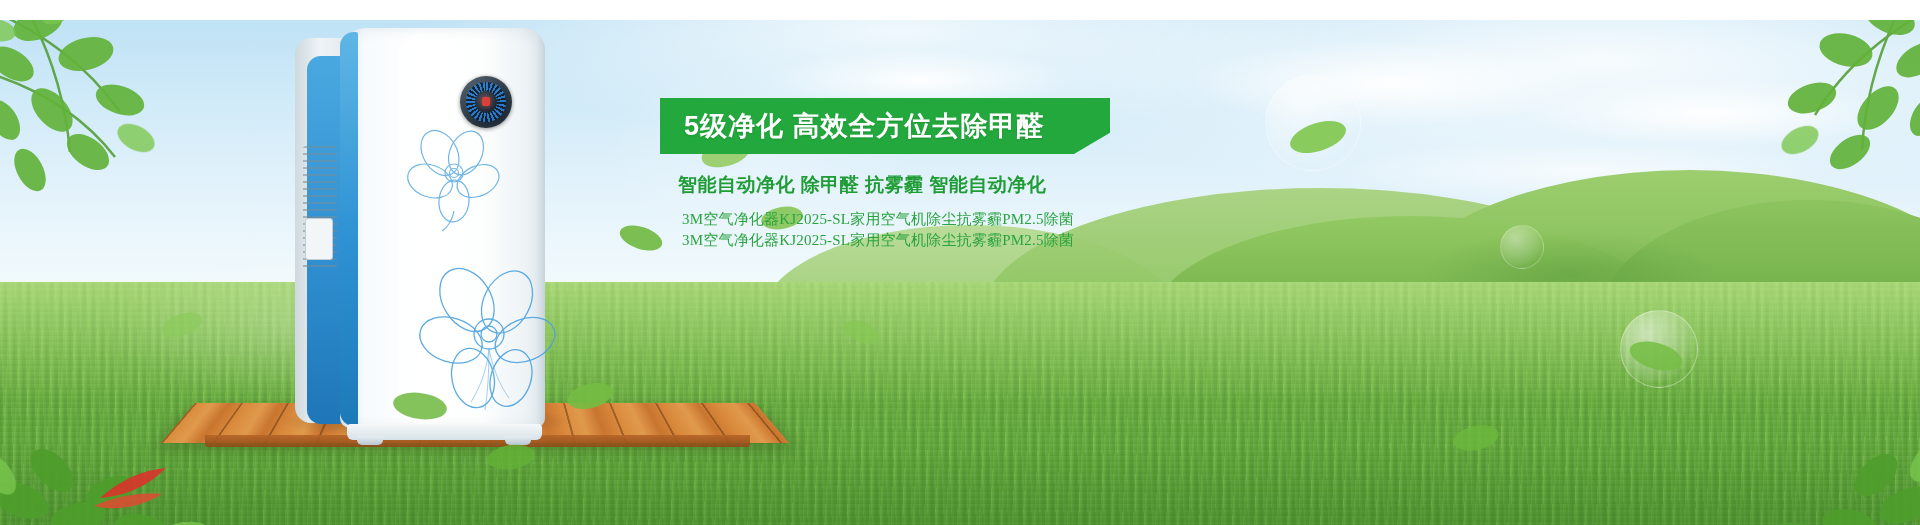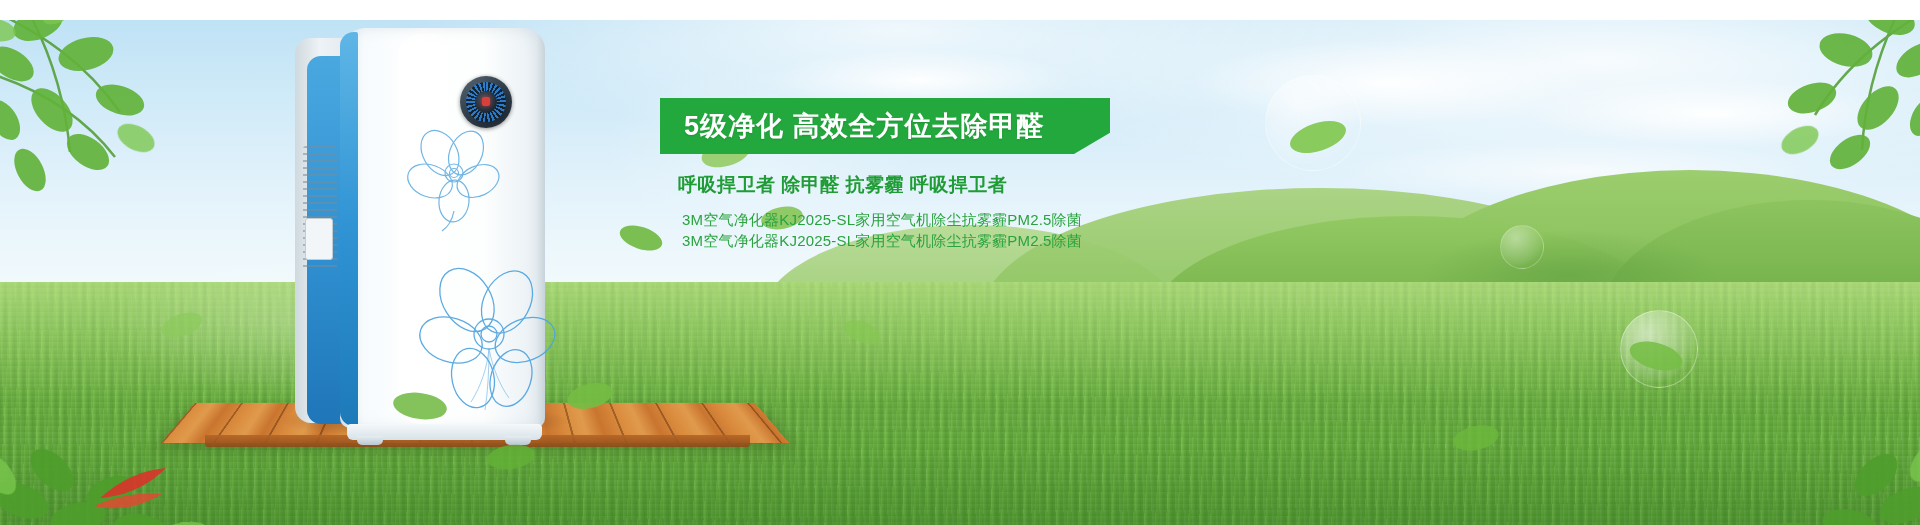--- a/index.html
+++ b/index.html
@@ -247,21 +247,21 @@
 
   .subtitle {
     margin-top:18px; margin-left:18px;
     color:#1f9c35;
     font-size:19px;
     font-weight:bold;
     letter-spacing:.5px;
     white-space:nowrap;
   }
 
-  .desc-list { margin-top:11px; margin-left:22px; }
+  .desc-list { margin-top:11px; margin-left:22px;font-family:Liberation Serif, serif; }
   .desc-line {
     color:#2aa33f;
     font-size:15px;
     line-height:21px;
     letter-spacing:.2px;
     white-space:nowrap;
   }
 </style>
 </head>
 <body>
@@ -495,21 +495,21 @@
         <ellipse cx="22" cy="13" rx="21" ry="11" transform="rotate(-20 22 13)" fill="#8ccb5c" opacity=".7"></ellipse>
       </svg>
   </div>
 
   <div class="text-block">
 
     <div class="headline-ribbon">
       <span class="headline-text">5级净化 高效全方位去除甲醛</span>
     </div>
 
-    <div class="subtitle">呼吸捍卫者 除甲醛 抗雾霾  呼吸捍卫者</div>
+    <div class="subtitle">智能自动净化 除甲醛 抗雾霾  智能自动净化</div>
 
     <div class="desc-list">
       <div class="desc-line">3M空气净化器KJ2025-SL家用空气机除尘抗雾霾PM2.5除菌</div>
       <div class="desc-line">3M空气净化器KJ2025-SL家用空气机除尘抗雾霾PM2.5除菌</div>
     </div>
 
   </div>
 
 </div>
 

